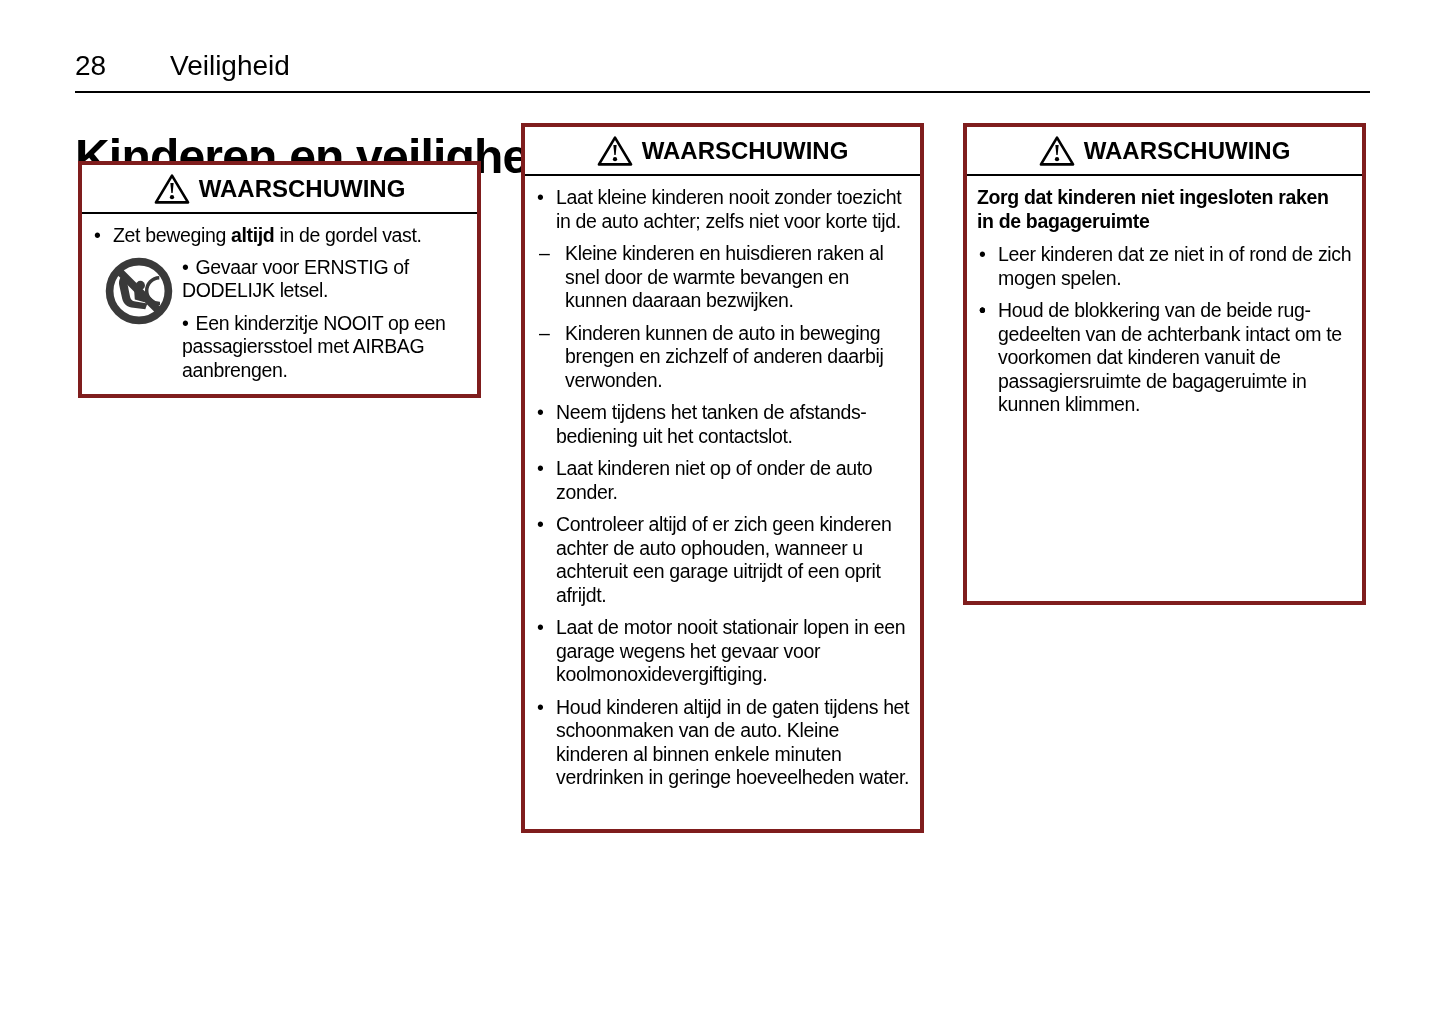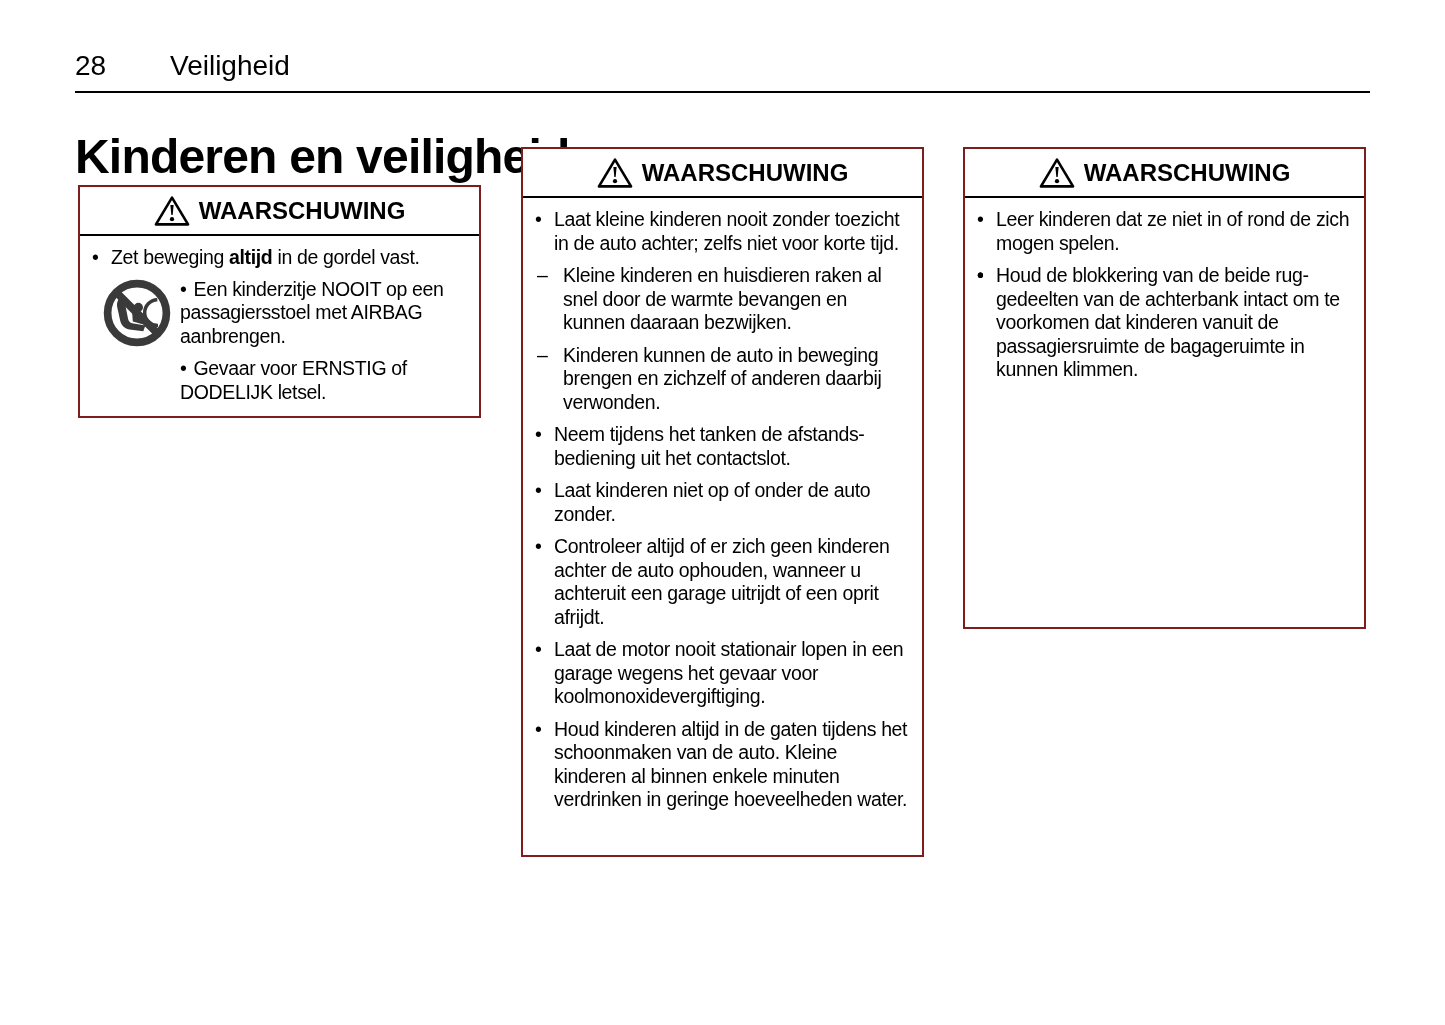--- a/index.html
+++ b/index.html
@@ -12,21 +12,21 @@
 
   
   .page-number{left:75px;top:52px;font-size:28px;line-height:1;}
   .section-title{left:170px;top:52px;font-size:28px;line-height:1;}
   .header-rule{left:75px;top:91px;width:1295px;height:2px;background:#000;}
 
   
   .page-heading{left:75px;top:101px;font-size:48px;font-weight:bold;letter-spacing:-0.8px;line-height:1;text-align:center;}
 
   
-  .wbox{border:2px solid #7f1d1d;background:#fff;box-sizing:border-box;margin-top:24px;}
+  .wbox{border:4px solid #7f1d1d;background:#fff;box-sizing:border-box;}
   .wbox-left{left:78px;top:161px;width:403px;min-height:231px;}
   .wbox-mid{left:521px;top:123px;width:403px;min-height:710px;}
   .wbox-right{left:963px;top:123px;width:403px;min-height:482px;}
 
   .whead{
     height:47px;border-bottom:2px solid #000;
     display:flex;align-items:center;justify-content:center;gap:9px;
     font-size:24px;font-weight:bold;
   }
   .tri{display:inline-flex;line-height:0;}
@@ -81,22 +81,22 @@
     <span class="iconwrap">
       <svg width="70" height="70" viewBox="0 0 100 100">
         <path d="M79 31 a17 17 0 1 0 1 37" fill="none" stroke="#3a3a3a" stroke-width="5"></path>
         <path d="M31 26 c-8 2 -11 9 -9 17 l4 18 c2 8 8 12 16 13 l17 2 3 -8 -17 -3 c-5 -1 -7 -3 -8 -8 l-3 -15 c-2 -9 -1 -14 -3 -16 z" fill="#3a3a3a"></path>
         <circle cx="52" cy="42" r="6.5" fill="#3a3a3a"></circle>
         <path d="M43 48 c5 7 12 10 18 8 l-3 10 -14 -4 z" fill="#3a3a3a"></path>
         <circle cx="50" cy="50" r="42" fill="none" stroke="#3a3a3a" stroke-width="11"></circle>
         <line x1="21" y1="21" x2="79" y2="79" stroke="#3a3a3a" stroke-width="11"></line>
       </svg>
     </span>
+    <p class="ib"><span class="marker">•</span><span>Gevaar voor ERNSTIG of DODELIJK letsel.</span></p>
     <p class="ib"><span class="marker">•</span><span>Een kinderzitje NOOIT op een passagiersstoel met AIRBAG aanbrengen.</span></p>
-    <p class="ib"><span class="marker">•</span><span>Gevaar voor ERNSTIG of DODELIJK letsel.</span></p>
   </div>
 </div>
 
 <div class="abs wbox wbox-mid">
   <div class="whead">
     <span class="tri">
       <svg width="36" height="32" viewBox="0 0 110 96">
         <path d="M55 7 L104 89 L6 89 Z" fill="none" stroke="#000" stroke-width="8" stroke-linejoin="round"></path>
         <path d="M50 30 h10 l-3 30 h-4 z" fill="#000"></path>
         <circle cx="55" cy="73" r="6.5" fill="#000"></circle>
@@ -123,20 +123,21 @@
     <span class="tri">
       <svg width="36" height="32" viewBox="0 0 110 96">
         <path d="M55 7 L104 89 L6 89 Z" fill="none" stroke="#000" stroke-width="8" stroke-linejoin="round"></path>
         <path d="M50 30 h10 l-3 30 h-4 z" fill="#000"></path>
         <circle cx="55" cy="73" r="6.5" fill="#000"></circle>
       </svg>
     </span>
     <span>WAARSCHUWING</span>
   </div>
   <div class="wbody">
+    <p class="subheading">Zorg dat kinderen niet ingesloten raken in de bagageruimte</p>
     <ul class="wlist">
       <li><span class="marker">•</span><span>Leer kinderen dat ze niet in of rond de zich mogen spelen.</span></li>
       <li><span class="marker">•</span></li>
       <li><span class="marker">•</span></li>
       <li><span class="marker">•</span><span>Houd de blokkering van de beide rug­gedeelten van de achterbank intact om te voorkomen dat kinderen vanuit de passagiersruimte de bagageruimte in kunnen klimmen.</span></li>
     </ul>
   </div>
 </div>
 
 </body></html>

